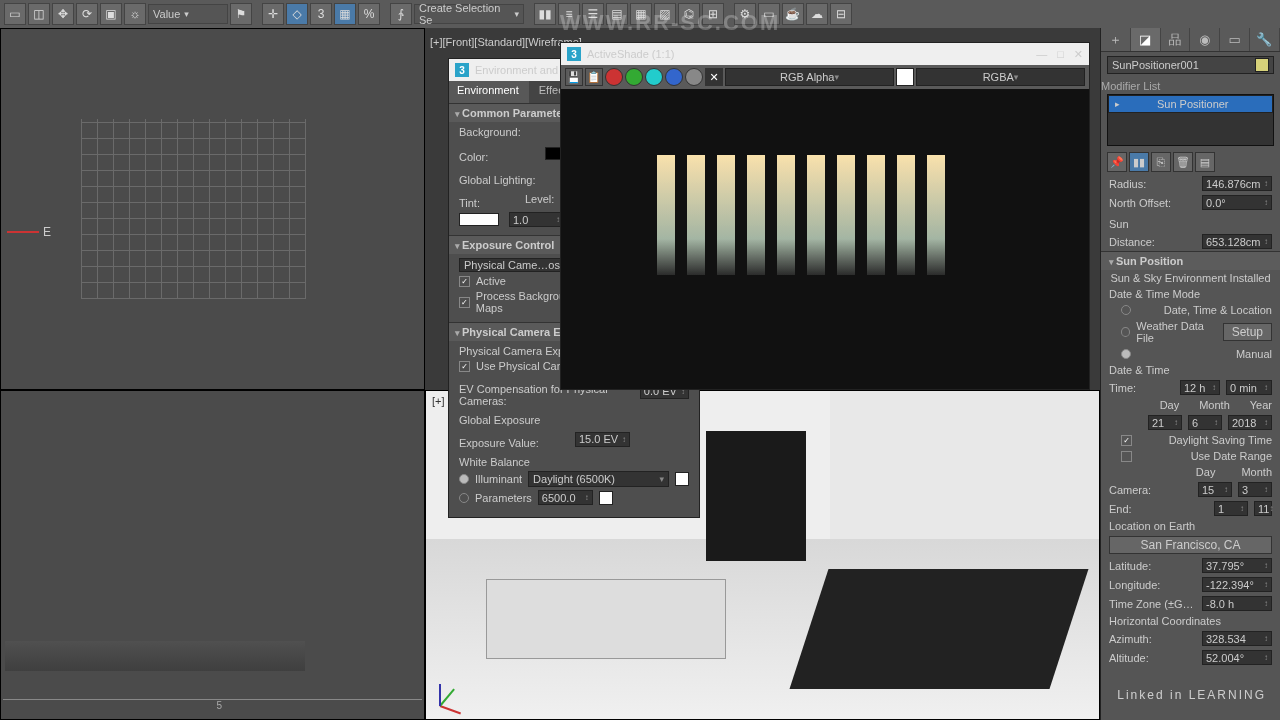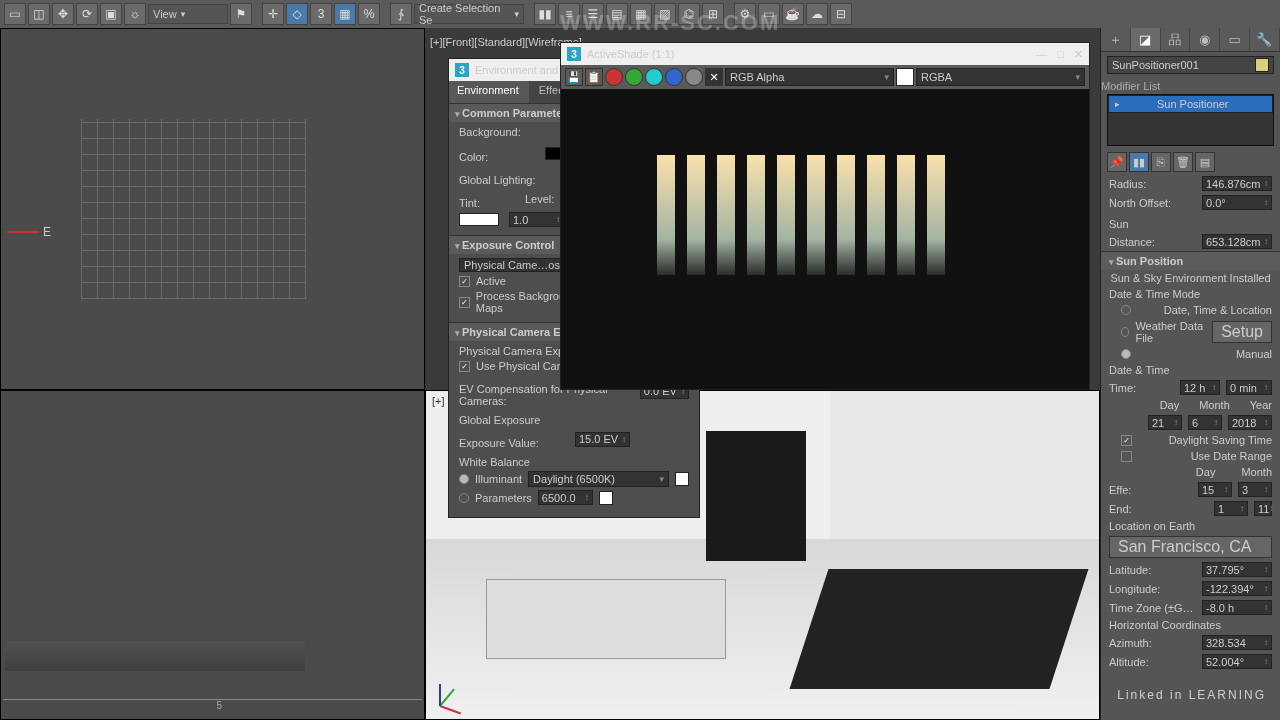--- a/index.html
+++ b/index.html
@@ -72,21 +72,21 @@
 .ash .title .ico { width: 14px; height: 14px; background: #2aa3c9; color: #fff; font-weight: bold; font-size: 10px; display: flex; align-items: center; justify-content: center; }
 .ash .title .winctl { display: flex; gap: 10px; font-family: sans-serif; color: #666; }
 .ash .tb { height: 24px; display: flex; align-items: center; gap: 2px; padding: 0 4px; background: #5a5a5a; }
 .ash .tb .ib { width: 18px; height: 18px; border: 1px solid #333; display: flex; align-items: center; justify-content: center; font-size: 11px; }
 .ash .tb .rec  { background: #c33; border-radius: 50%; }
 .ash .tb .go   { background: #3a3; border-radius: 50%; }
 .ash .tb .cyn  { background: #2cc; border-radius: 50%; }
 .ash .tb .blu  { background: #36c; border-radius: 50%; }
 .ash .tb .gry  { background: #888; border-radius: 50%; }
 .ash .tb .x    { background: #333; color: #fff; }
-.ash .tb .sel  { width: 90px; height: 18px; font-size: 10px; }
+.ash .tb .sel  { width: 90px; height: 18px; font-size: 10px; justify-content: center; }
 .ash .tb .sw   { width: 18px; height: 18px; background: #fff; border: 1px solid #222; }
 .ash .render { flex: 1; background: #111; position: relative; overflow: hidden; }
 .ash .render .sky { position: absolute; left: 16%; top: 22%; width: 58%; height: 40%; background: linear-gradient(#eed8a8, #a0b0a0 70%, #333); filter: contrast(1.1); }
 .ash .render .cols { position: absolute; left: 16%; top: 22%; width: 58%; height: 40%; background: repeating-linear-gradient(90deg, #111 0 12px, transparent 12px 30px); }
 .ash .render .noise { position: absolute; inset: 0; background: radial-gradient(#222 18%, transparent 19%) 0 0/4px 4px; opacity:.35; mix-blend-mode: screen; }
 
 
 .cmd { position: absolute; right: 0; top: 28px; width: 180px; height: 692px; background: #555; border-left: 1px solid #222; display: flex; flex-direction: column; overflow: hidden; }
 .cmd .ptabs { height: 24px; display: flex; gap: 0; background: #5a5a5a; border-bottom: 1px solid #333; }
 .cmd .ptabs div { flex: 1; display: flex; align-items: center; justify-content: center; font-size: 13px; color: #bbb; border-right: 1px solid #444; }
@@ -102,38 +102,38 @@
 .cmd .tools .ib { width: 20px; height: 20px; background: #666; border: 1px solid #333; display: flex; align-items: center; justify-content: center; font-size: 11px; }
 .cmd .tools .ib.on { background: #4a7aa8; }
 .cmd .params { flex: 1; overflow: hidden; }
 .cmd .prow { display: flex; align-items: center; justify-content: space-between; padding: 2px 8px; gap: 6px; }
 .cmd .prow .lbl { flex: 1; white-space: nowrap; overflow: hidden; text-overflow: ellipsis; }
 .cmd .prow .spin { width: 70px; }
 .cmd .dim { color: #888; }
 .cmd .dim .spin { color: #888; }
 .cmd .group { padding: 3px 8px; font-weight: bold; background: #5c5c5c; border-top: 1px solid #333; }
 .cmd .group::before { content: "▾ "; font-size: 9px; color: #aaa; }
-.cmd .btn { padding: 1px 8px; background: #666; border: 1px solid #333; font-size: 16px; }
+.cmd .btn { padding: 1px 8px; background: #666; border: 1px solid #333; font-size: 12px; }
 .cmd .sub { padding-left: 20px; }
 
 .watermark { position: absolute; left: 560px; top: 10px; color: #fff; opacity: .25; font-size: 22px; font-weight: bold; letter-spacing: 2px; pointer-events: none; }
 .branding  { position: absolute; right: 14px; bottom: 18px; color: #fff; opacity: .7; font-size: 12px; letter-spacing: 2px; pointer-events: none; }
 </style>
 </head>
 <body>
 
 <div class="toolbar">
   <div class="tbtn">▭</div>
   <div class="tbtn">◫</div>
   <div class="tbtn">✥</div>
   <div class="tbtn">⟳</div>
   <div class="tbtn">▣</div>
   <div class="tbtn">☼</div>
   <div class="dropdown" style="width:80px">
-      <span>View</span>
+      <span>Value</span>
     </div>
   <div class="tbtn">⚑</div>
   <div class="sep"></div>
   <div class="tbtn">✛</div>
   <div class="tbtn active">◇</div>
   <div class="tbtn">3</div>
   <div class="tbtn active">▦</div>
   <div class="tbtn">%</div>
   <div class="sep"></div>
   <div class="tbtn">∱</div>
@@ -427,21 +427,21 @@
       </div>
     <div class="prow dim sub">
         <span class="chk"></span>
         <span>Use Date Range</span>
       </div>
     <div class="prow dim" style="justify-content:flex-end;gap:26px">
       <span>Day</span>
       <span>Month</span>
     </div>
     <div class="prow dim">
-        <span class="lbl">Effe:</span>
+        <span class="lbl">Camera:</span>
       <div class="spin" style="width:34px">
           <span>15</span>
         </div>
       <div class="spin" style="width:34px">
           <span>3</span>
         </div>
     </div>
     <div class="prow dim">
         <span class="lbl">End:</span>
       <div class="spin" style="width:34px">
@@ -449,21 +449,21 @@
         </div>
       <div class="spin" style="width:18px">
           <span>11</span>
         </div>
     </div>
 
     <div class="prow dim">
         <span class="lbl">Location on Earth</span>
       </div>
     <div class="prow dim">
-        <span style="flex:1;" class="btn">San Francisco, CA</span>
+        <span style="flex:1;text-align:center" class="btn">San Francisco, CA</span>
       </div>
     <div class="prow dim">
         <span class="lbl">Latitude:</span>
         <div class="spin">
           <span>37.795°</span>
         </div>
       </div>
     <div class="prow dim">
         <span class="lbl">Longitude:</span>
         <div class="spin">

